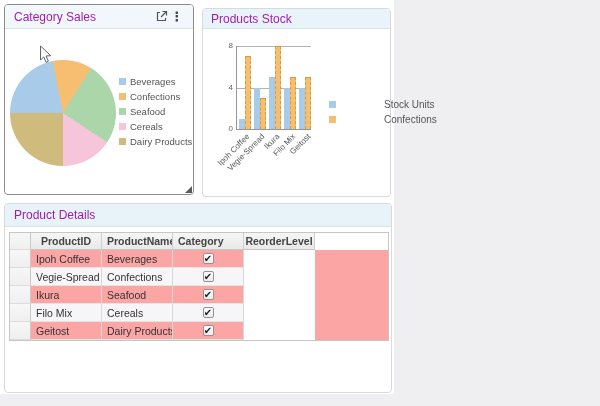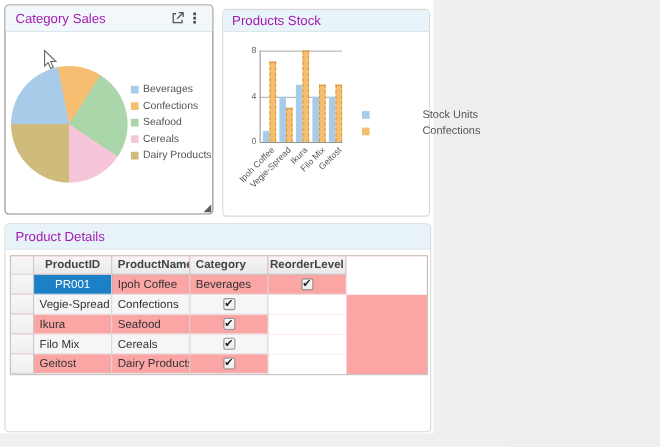--- a/index.html
+++ b/index.html
@@ -163,21 +163,20 @@
       <div class="trow thead">
         <div class="tcell sel"></div>
         <div class="tcell center">ProductID</div>
         <div class="tcell left">ProductName</div>
         <div class="tcell left">Category</div>
         <div class="tcell center">ReorderLevel</div>
         <div class="tcell filler"></div>
       </div>
       <div class="trow">
         <div class="tcell sel"></div>
-        <div class="tcell center selected">PR001</div>
         <div class="tcell left">Ipoh Coffee</div>
         <div class="tcell left">Beverages</div>
         <div class="tcell center">
           <span class="cb">✔</span>
         </div>
         <div class="tcell filler"></div>
       </div>
       <div class="trow alt">
         <div class="tcell sel"></div>
         <div class="tcell left">Vegie-Spread</div>

